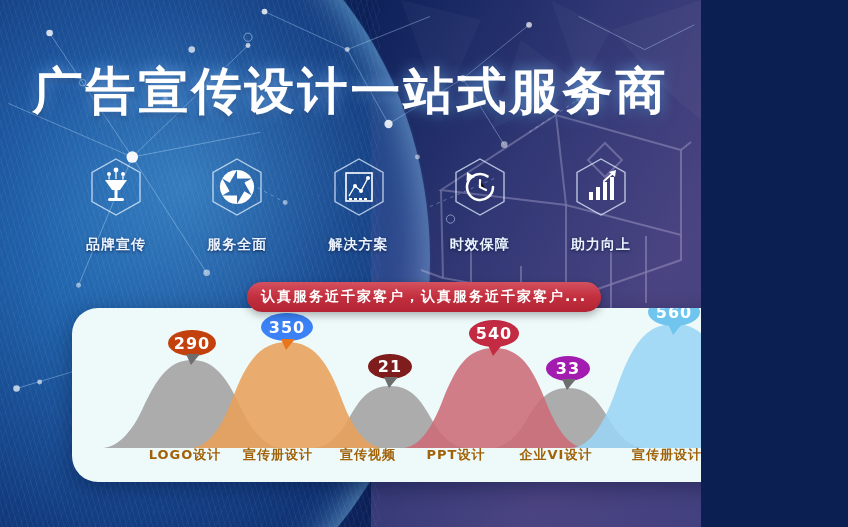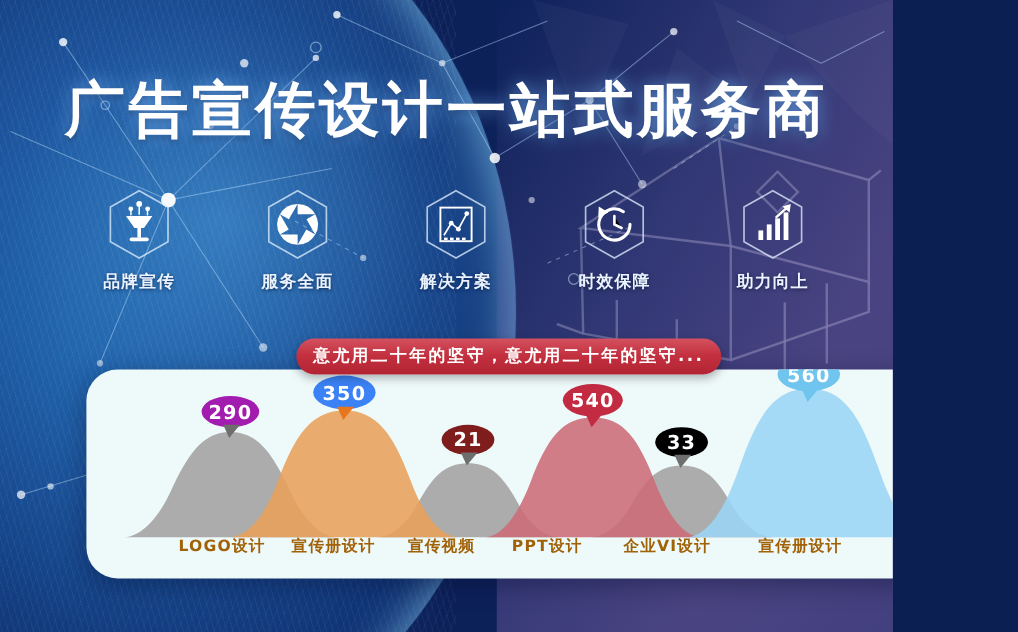--- a/index.html
+++ b/index.html
@@ -1,21 +1,21 @@
 <!DOCTYPE html>
 <html><head>
 <meta charset="utf-8">
 <style>
   html,body{margin:0;padding:0;}
   body{
     width:848px;height:527px;overflow:hidden;
     font-family:"Liberation Sans","DejaVu Sans",sans-serif;
     background:#0c1f52;
   }
-  .stage{position:relative;width:701px;height:527px;overflow:hidden;padding-left:43px;}
+  .stage{position:relative;width:701px;height:527px;overflow:hidden;}
 
   
   .bg-base{
     position:absolute;inset:0;
     background:
       radial-gradient(ellipse 420px 520px at 8% 55%, #1d5fa0 0%, #18488a 35%, #123371 62%, #0d2159 85%),
       linear-gradient(100deg,#102a63 0%,#14347a 22%,#1b3f86 40%,#2a4a90 55%,#4a4f95 70%,#6b5a9e 85%,#8a63a8 100%);
   }
   .bg-globe{
     position:absolute;left:-210px;top:-120px;width:640px;height:760px;
@@ -55,21 +55,21 @@
   }
 
   
   .features{
     position:absolute;left:56px;right:40px;top:156px;
     display:flex;justify-content:space-between;align-items:flex-start;
   }
   .feature{width:120px;text-align:center;}
   .hexwrap{height:62px;display:flex;align-items:center;justify-content:center;}
   .feat-label{
-    margin-top:8px;font-size:14px;font-weight:bold;color:#eaf3ff;letter-spacing:1px;
+    margin-top:18px;font-size:14px;font-weight:bold;color:#eaf3ff;letter-spacing:1px;
     text-shadow:0 1px 3px rgba(0,15,50,.7);
   }
 
   
   .ribbon{
     position:absolute;left:247px;top:282px;width:354px;height:30px;
     border-radius:16px;
     background:linear-gradient(180deg,#d4515f 0%,#c3303f 48%,#b22433 100%);
     box-shadow:0 3px 8px rgba(0,0,0,.30);
     display:flex;align-items:center;justify-content:center;
@@ -282,21 +282,21 @@
           </g>
           <polygon points="46,14 45,21 39,16" fill="#fff"></polygon>
         </svg>
       </div>
       <div class="feat-label">助力向上</div>
     </div>
 
   </div>
 
   <div class="ribbon">
-    <span class="ribbon-text">意尤用二十年的坚守，意尤用二十年的坚守...</span>
+    <span class="ribbon-text">认真服务近千家客户，认真服务近千家客户...</span>
   </div>
 
   <div class="panel">
     <div class="chart-area">
 
       <svg class="hills" viewBox="0 0 700 140" preserveAspectRatio="none">
 
         <path d="M30 140 C40 140 56 132 70 102 C84 72 96 52 120 52 C144 52 156 72 170 102 C184 132 200 140 210 140 Z" fill="#a8a8a8" opacity=".95"></path>
 
         <path d="M240 140 C250 140 264 134 276 112 C288 90 298 78 318 78 C338 78 348 90 360 112 C372 134 386 140 396 140 Z" fill="#a8a8a8" opacity=".95"></path>
@@ -304,37 +304,37 @@
         <path d="M418 140 C428 140 442 134 454 113 C466 92 476 80 496 80 C516 80 526 92 538 113 C550 134 564 140 574 140 Z" fill="#a8a8a8" opacity=".95"></path>
 
         <path d="M118 140 C130 140 146 130 160 92 C174 54 188 34 215 34 C242 34 256 54 270 92 C284 130 300 140 312 140 Z" fill="#e8a05a" opacity=".88"></path>
 
         <path d="M330 140 C342 140 356 130 370 94 C384 58 396 40 422 40 C448 40 460 58 474 94 C488 130 502 140 514 140 Z" fill="#cc6b78" opacity=".88"></path>
 
         <path d="M498 140 C512 140 528 128 544 82 C560 36 574 16 602 16 C630 16 644 36 660 82 C676 128 690 140 700 140 Z" fill="#9ad5f5" opacity=".88"></path>
       </svg>
 
       <div class="bubbles">
-        <div class="bubble" style="left:120px;top:22px;width:48px;height:26px;background:#a21caf;color:#6e6e6e;">
+        <div class="bubble" style="left:120px;top:22px;width:48px;height:26px;background:#c2410c;color:#6e6e6e;">
           <span style="color:#fff">290</span>
           <i class="tail"></i>
         </div>
         <div class="bubble" style="left:215px;top:5px;width:52px;height:28px;background:#3b82f6;color:#e8761e;">
           <span style="color:#fff">350</span>
           <i class="tail"></i>
         </div>
         <div class="bubble" style="left:318px;top:46px;width:44px;height:25px;background:#7f1d1d;color:#6e6e6e;">
           <span style="color:#fff">21</span>
           <i class="tail"></i>
         </div>
         <div class="bubble" style="left:422px;top:12px;width:50px;height:27px;background:#c22b42;color:#c22b42;">
           <span style="color:#fff">540</span>
           <i class="tail"></i>
         </div>
-        <div class="bubble" style="left:496px;top:48px;width:44px;height:25px;background:#000000;color:#6e6e6e;">
+        <div class="bubble" style="left:496px;top:48px;width:44px;height:25px;background:#a21caf;color:#6e6e6e;">
           <span style="color:#fff">33</span>
           <i class="tail"></i>
         </div>
         <div class="bubble" style="left:602px;top:-10px;width:52px;height:28px;background:#6fc5ee;color:#6fc5ee;">
           <span style="color:#fff">560</span>
           <i class="tail"></i>
         </div>
       </div>
 
       <div class="cats">

